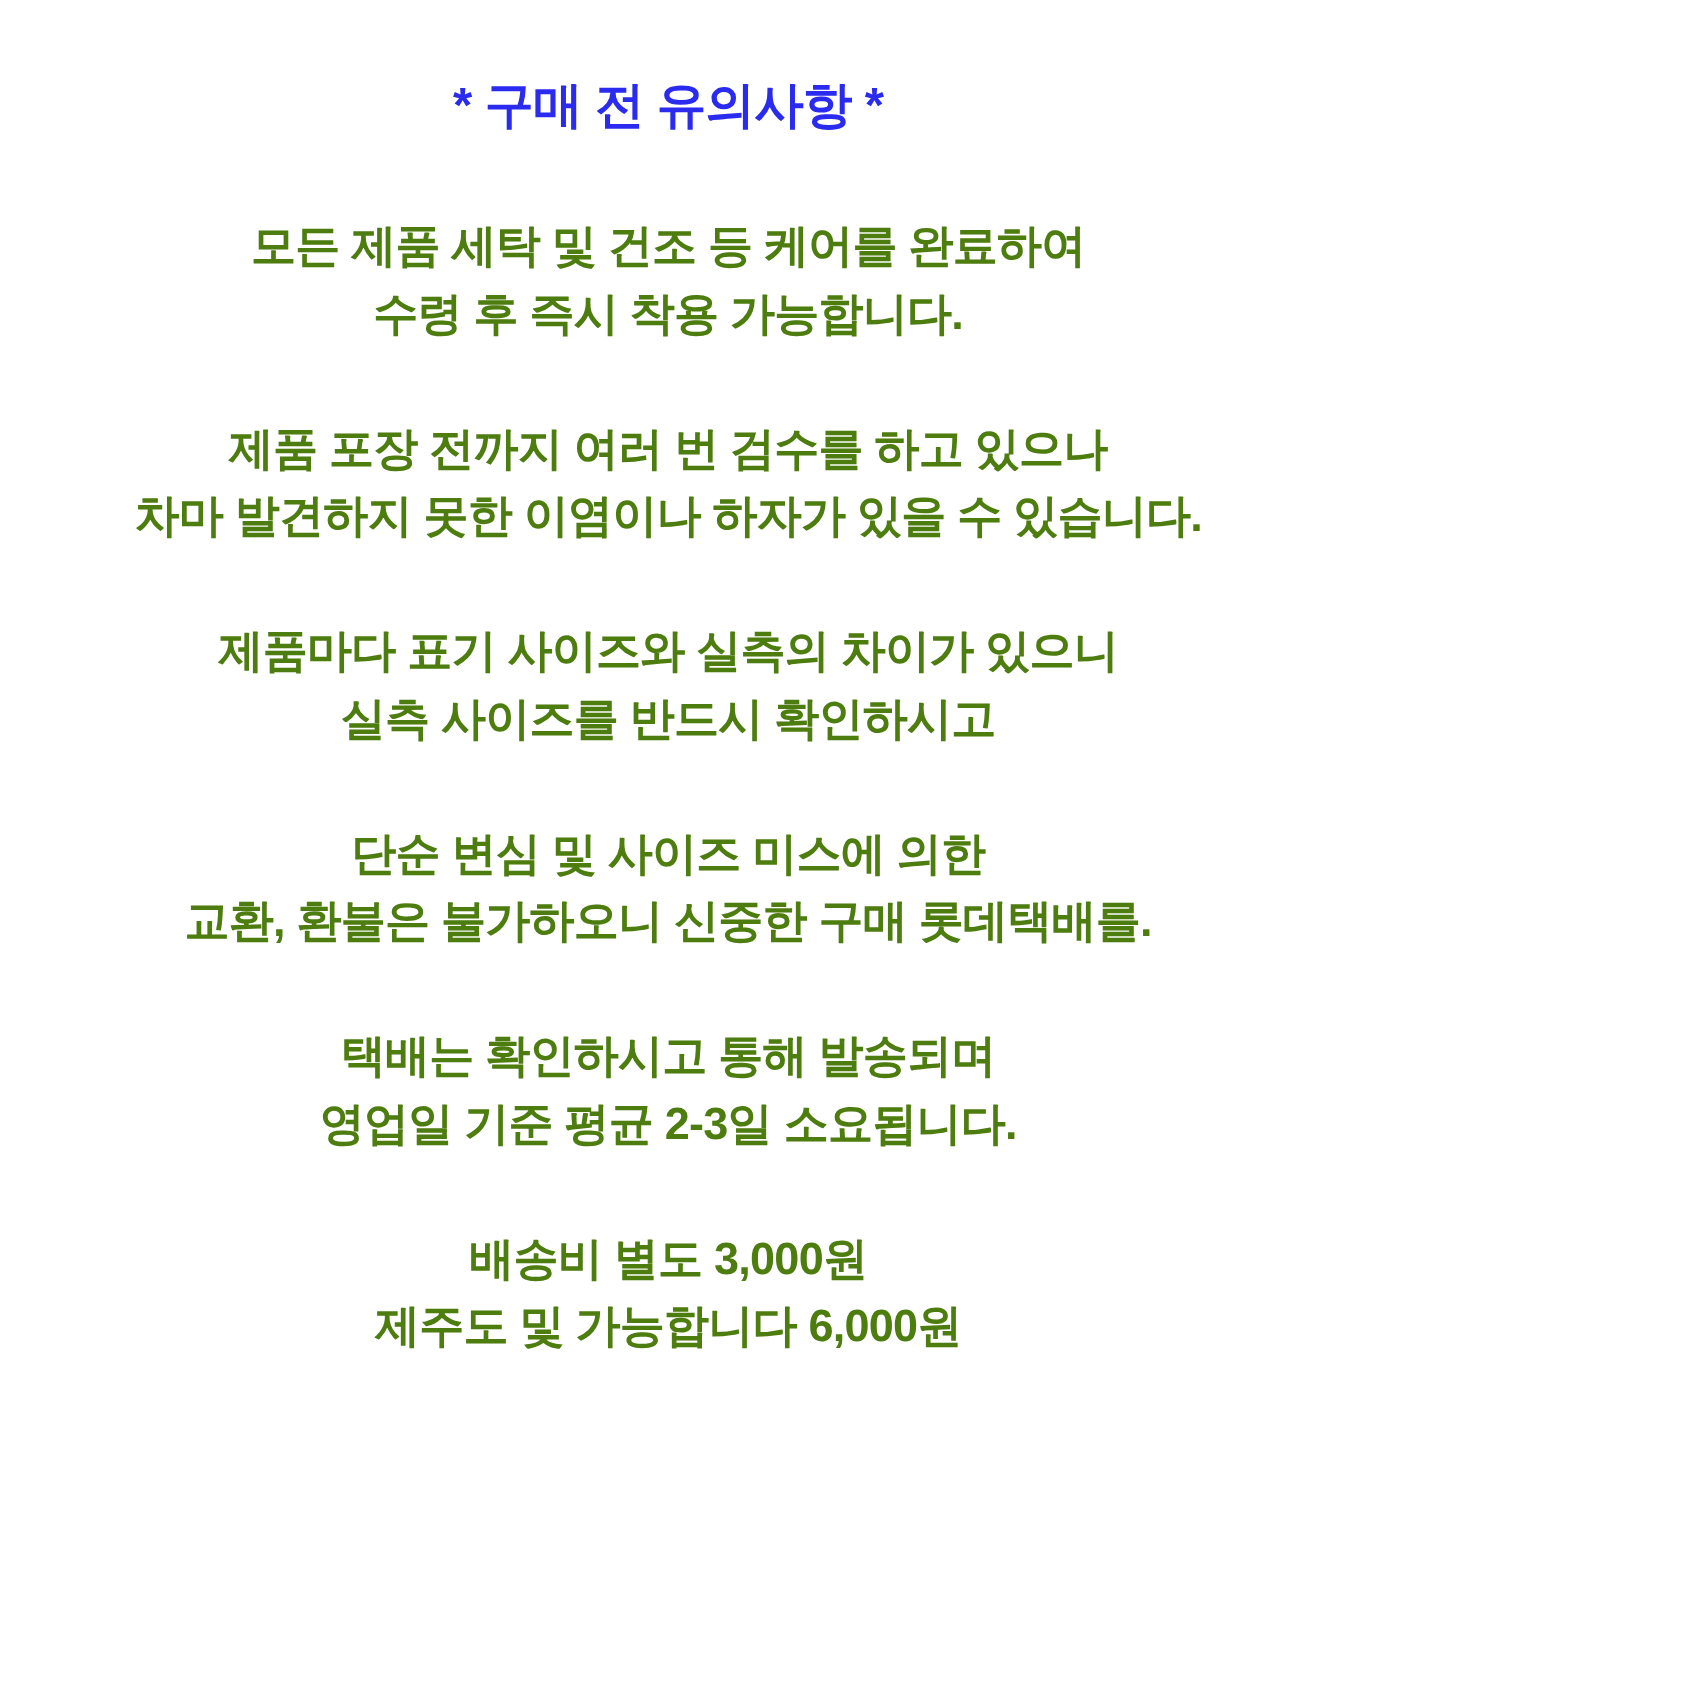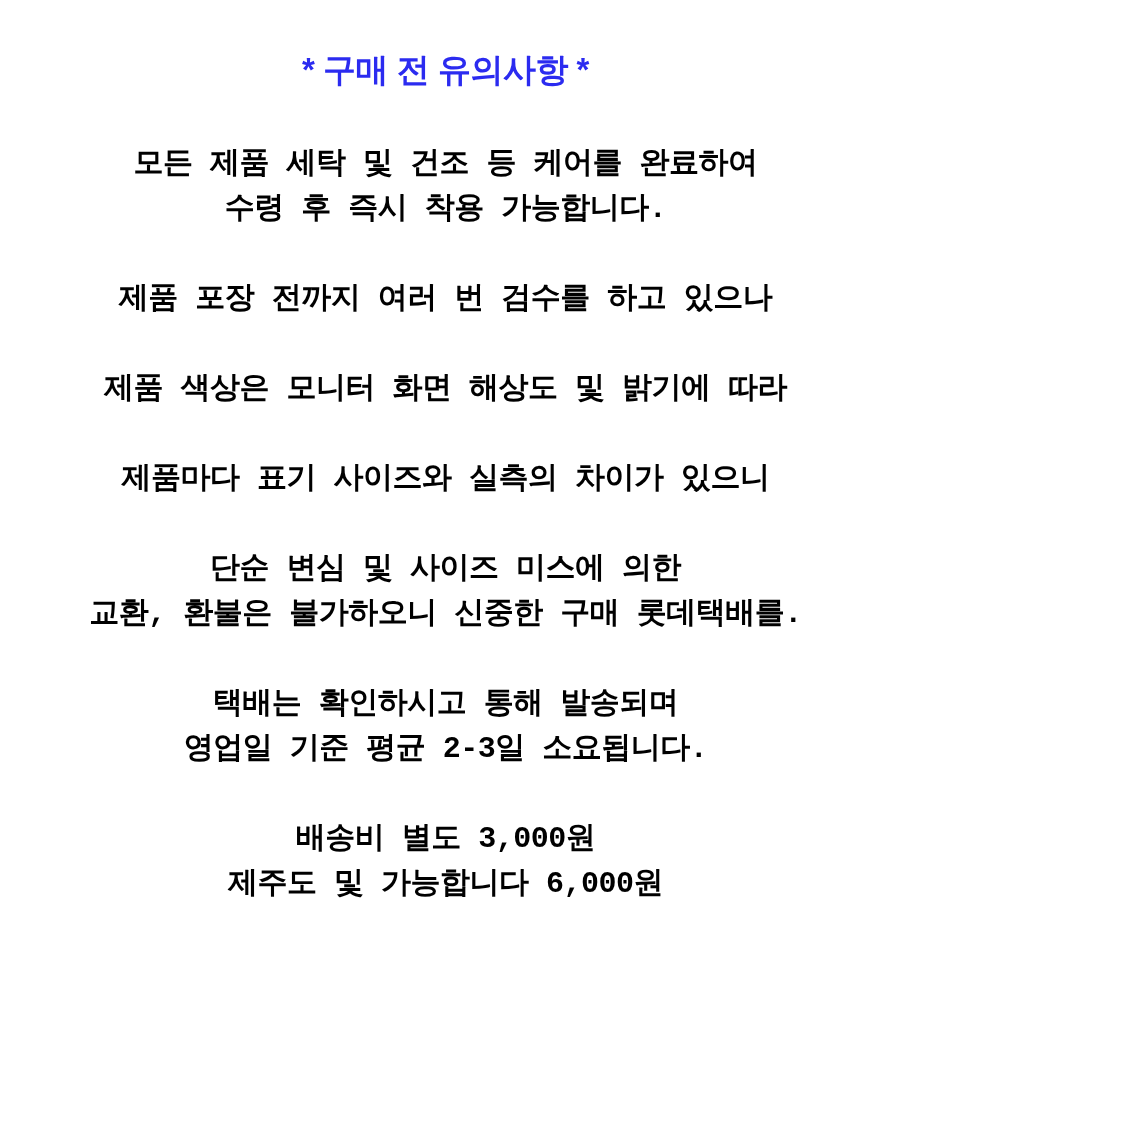--- a/index.html
+++ b/index.html
@@ -22,53 +22,53 @@
     -webkit-font-smoothing: antialiased;
   }
   .notice-title {
     color: #2b2bf0;
     font-size: 33px;
     line-height: 46px;
     letter-spacing: -0.5px;
     margin: 0 0 49px 0;
   }
   .notice-paragraph {
-    color: #000000;
+    color: #4d7c0f;
     font-size: 30px;
     line-height: 45px;
     letter-spacing: -0.5px;
     margin: 0 0 45px 0;
-    font-family: Liberation Mono, monospace;
   }
   .notice-line {
     display: block;
   }
 </style>
 </head>
 <body>
 
 <div class="notice">
 
   <h1 class="notice-title">* 구매 전 유의사항 *</h1>
 
   <p class="notice-paragraph">
     <span class="notice-line">모든 제품 세탁 및 건조 등 케어를 완료하여</span>
     <span class="notice-line">수령 후 즉시 착용 가능합니다.</span>
   </p>
 
   <p class="notice-paragraph">
     <span class="notice-line">제품 포장 전까지 여러 번 검수를 하고 있으나</span>
+    <span class="notice-line">차마 발견하지 못한 이염이나 하자가 있을 수 있습니다.</span>
   </p>
 
   <p class="notice-paragraph">
-    <span class="notice-line">제품 색상은 모니터 화면 해상도 및 밝기에 따라</span>
   </p>
 
   <p class="notice-paragraph">
     <span class="notice-line">제품마다 표기 사이즈와 실측의 차이가 있으니</span>
+    <span class="notice-line">실측 사이즈를 반드시 확인하시고</span>
   </p>
 
   <p class="notice-paragraph">
     <span class="notice-line">단순 변심 및 사이즈 미스에 의한</span>
     <span class="notice-line">교환, 환불은 불가하오니 신중한 구매 롯데택배를.</span>
   </p>
 
   <p class="notice-paragraph">
     <span class="notice-line">택배는 확인하시고 통해 발송되며</span>
     <span class="notice-line">영업일 기준 평균 2-3일 소요됩니다.</span>

